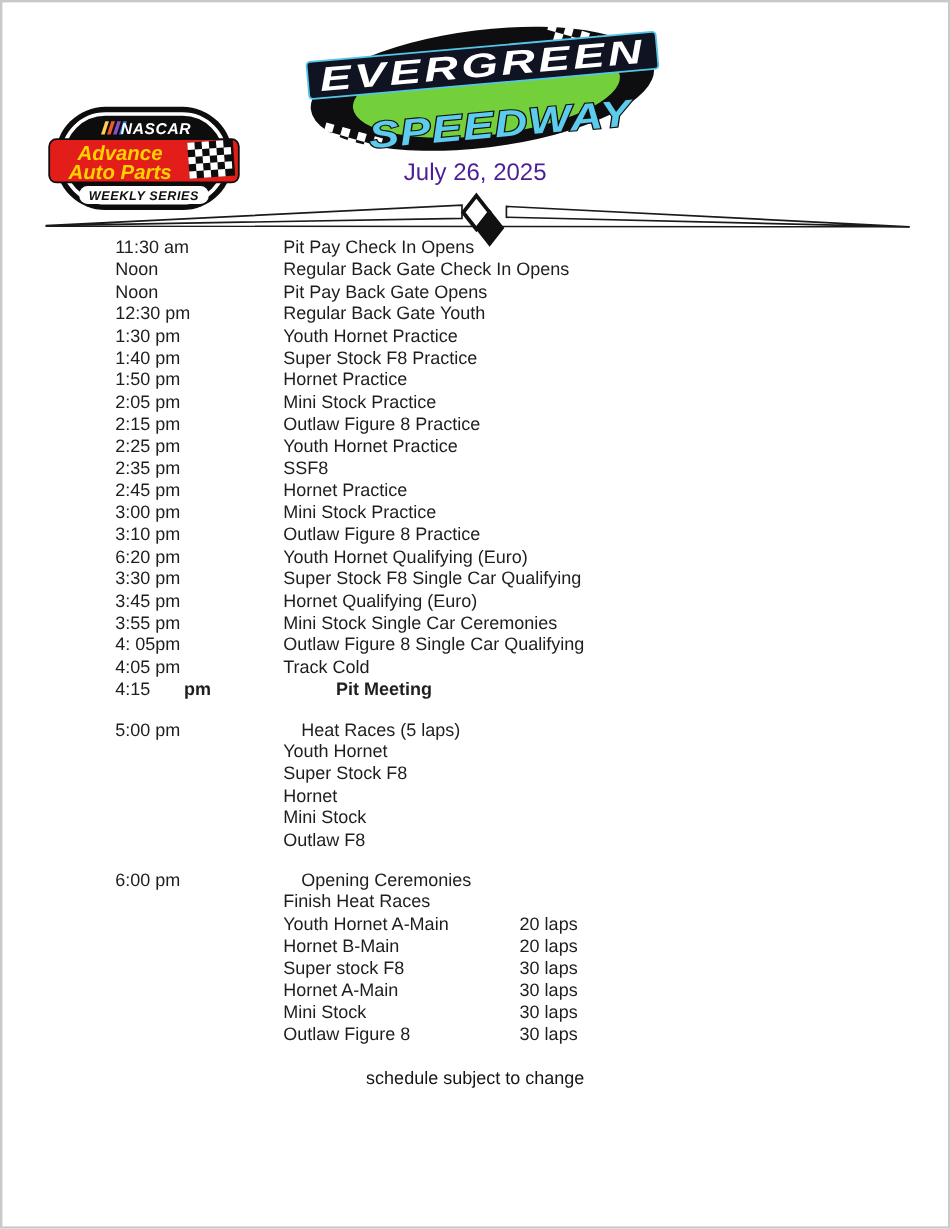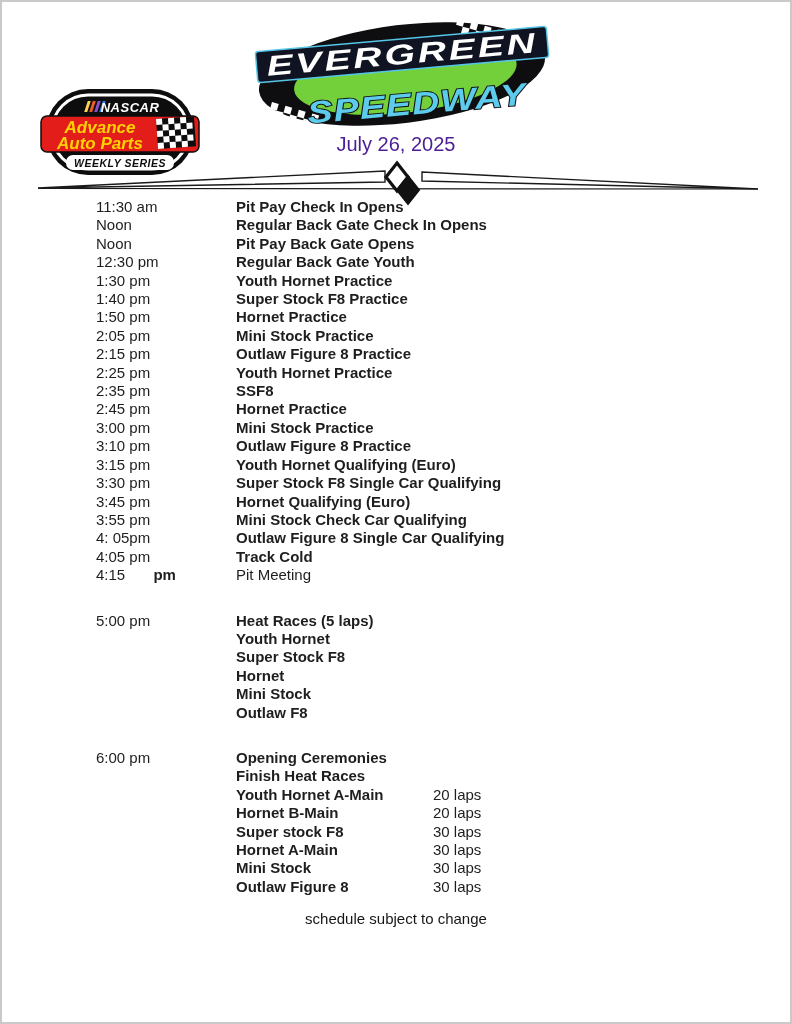--- a/index.html
+++ b/index.html
@@ -9,27 +9,27 @@
     background:#ffffff; border:2px solid #c9c9c9;
     font-family:"Liberation Sans", sans-serif;
     color:#1e1e1e; overflow:hidden;
   }
   .nascar-logo { position:absolute; left:38px; top:86px; }
   .evergreen-logo { position:absolute; left:250px; top:12px; }
   .date-line { position:absolute; top:131px; left:0; width:100%; text-align:center; font-size:20px; color:#4c1d95; }
   .divider { position:absolute; top:158px; left:0; }
   .schedule { position:absolute; top:196px; left:94px; width:640px; font-size:15px; line-height:18.4px; }
   .row { display:flex; align-items:baseline; }
-  .row.gap { margin-top:27px; }
+  .row.gap { margin-top:15px;gap:15px; }
   .cell-time { width:140px; flex:0 0 140px; white-space:nowrap; }
-  .cell-event { width:197px; flex:0 0 197px; white-space:nowrap;font-weight:bold; }
+  .cell-event { width:197px; flex:0 0 197px; white-space:nowrap; }
   .cell-laps { white-space:nowrap; }
-  .bold { font-weight:normal; }
+  .bold { font-weight:bold;margin-left:44px; }
   .cell-time b { font-weight:bold;margin-left:24px; }
-  .footer-note { position:absolute; top:908px; left:0; width:100%; text-align:center; font-size:15px; color:#161616; }
+  .footer-note { position:absolute; top:888px; left:0; width:100%; text-align:center; font-size:15px; color:#161616; }
 </style>
 </head>
 <body>
 
 <div class="page">
 
   <div class="evergreen-logo">
     <svg width="300" height="118" viewBox="0 0 300 118">
       <g transform="rotate(-7 150 60)">
         <ellipse cx="150" cy="60" rx="144" ry="49" fill="#0e0e10"></ellipse>
@@ -177,37 +177,37 @@
       <span class="cell-time">3:00 pm</span>
       <span class="cell-event">Mini Stock Practice</span>
       <span class="cell-laps"></span>
     </div>
       <div class="row">
       <span class="cell-time">3:10 pm</span>
       <span class="cell-event">Outlaw Figure 8 Practice</span>
       <span class="cell-laps"></span>
     </div>
       <div class="row">
-      <span class="cell-time">3:15 pm</span>
+      <span class="cell-time">6:20 pm</span>
       <span class="cell-event">Youth Hornet Qualifying (Euro)</span>
       <span class="cell-laps"></span>
     </div>
       <div class="row">
       <span class="cell-time">3:30 pm</span>
       <span class="cell-event">Super Stock F8 Single Car Qualifying</span>
       <span class="cell-laps"></span>
     </div>
       <div class="row">
       <span class="cell-time">3:45 pm</span>
       <span class="cell-event">Hornet Qualifying (Euro)</span>
       <span class="cell-laps"></span>
     </div>
       <div class="row">
       <span class="cell-time">3:55 pm</span>
-      <span class="cell-event">Mini Stock Check Car Qualifying</span>
+      <span class="cell-event">Mini Stock Single Car Ceremonies</span>
       <span class="cell-laps"></span>
     </div>
       <div class="row">
       <span class="cell-time">4: 05pm</span>
       <span class="cell-event">Outlaw Figure 8 Single Car Qualifying</span>
       <span class="cell-laps"></span>
     </div>
       <div class="row">
       <span class="cell-time">4:05 pm</span>
       <span class="cell-event">Track Cold</span>

